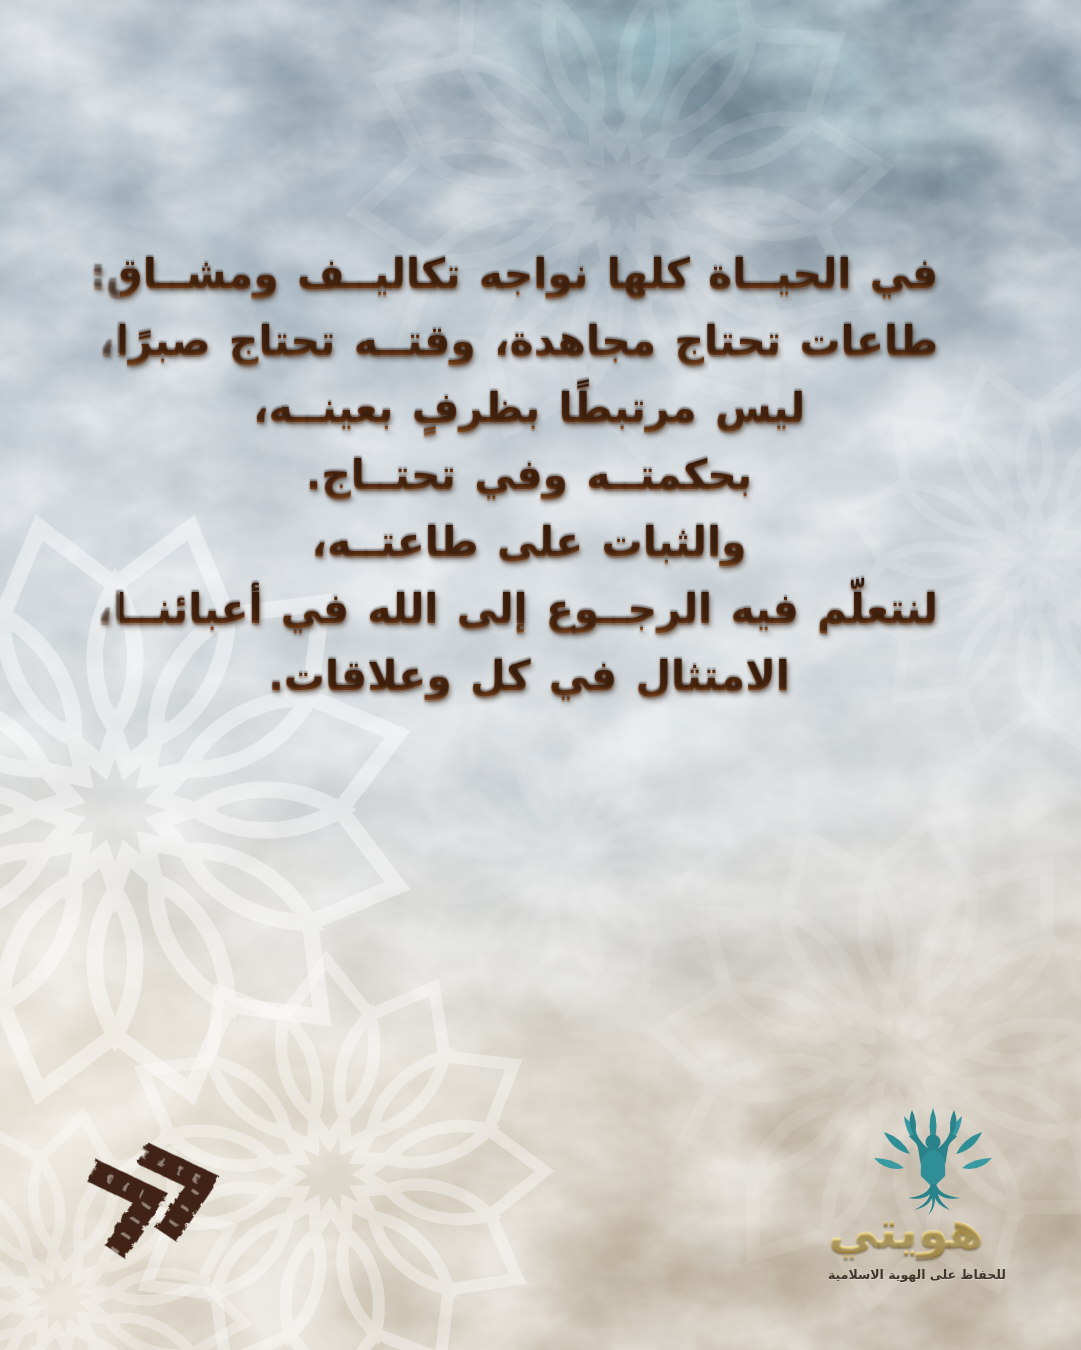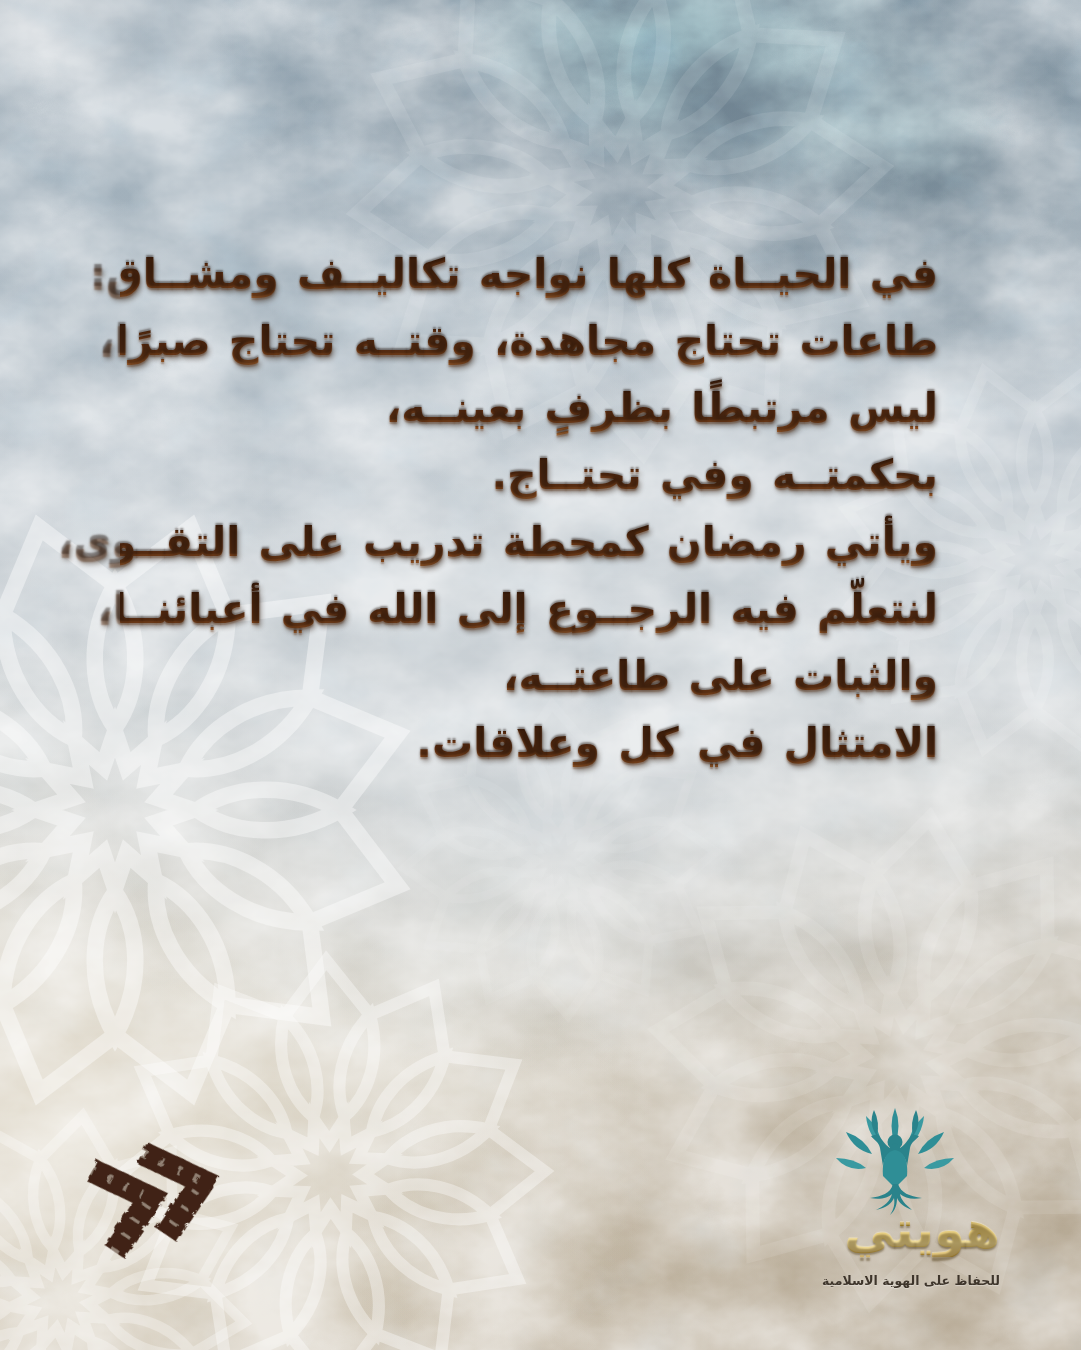--- a/index.html
+++ b/index.html
@@ -15,50 +15,50 @@
       radial-gradient(ellipse 820px 700px at 6% 84%, rgba(226,219,204,.95), rgba(226,219,204,0) 72%),
       radial-gradient(ellipse 900px 760px at 96% 94%, rgba(178,164,142,.9), rgba(178,164,142,0) 76%),
       radial-gradient(ellipse 600px 420px at 70% 99%, rgba(196,185,166,.8), rgba(196,185,166,0) 72%),
       linear-gradient(180deg,#93a5b2 0%,#b9c3cb 34%,#cdd1d2 58%,#d5d0c4 80%,#c4b9a7 100%);
   }
   .layer{position:absolute;inset:0;pointer-events:none;}
   .noise-svg{mix-blend-mode:overlay;}
   .pattern-svg{opacity:.95;}
   .quote{
     position:absolute;top:241px;right:143px;left:120px;
-    direction:rtl;text-align:right;
+    direction:rtl;text-align:center;
     font-size:41px;font-weight:700;line-height:67px;
     word-spacing:4px;white-space:nowrap;
   }
   .ar-line{
     color:#6b3a1e;
     text-shadow:0 -2px 2px rgba(25,12,5,.45), 2px 4px 5px rgba(40,25,12,.42), 0 2px 2px rgba(110,60,25,.5);
   }
   @supports ((-webkit-background-clip:text) or (background-clip:text)){
     .ar-line{
       background:linear-gradient(180deg,#2e180c 0%,#52290f 30%,#7c3f1a 55%,#a65d28 78%,#d09a5c 100%);
       -webkit-background-clip:text;background-clip:text;color:transparent;
     }
   }
-  .brand{position:absolute;left:790px;top:1106px;width:210px;text-align:right;}
+  .brand{position:absolute;left:828px;top:1106px;width:210px;text-align:left;}
   .brand-icon{display:block;margin:0 auto;}
   .wordmark{
     direction:rtl;margin-top:-14px;
     font-size:50px;font-weight:700;line-height:1.05;
     color:#c3992f;
     text-shadow:0 2px 2px rgba(70,50,12,.45), 0 -1px 1px rgba(255,240,190,.5);
   }
   @supports ((-webkit-background-clip:text) or (background-clip:text)){
     .wordmark{
       background:linear-gradient(180deg,#6f5318 0%,#a3801f 28%,#dcba4c 55%,#f4e08c 74%,#c89b35 100%);
       -webkit-background-clip:text;background-clip:text;color:transparent;
     }
   }
   .tagline{
-    direction:rtl;margin-top:16px;
+    direction:rtl;margin-top:10px;
     font-size:12.5px;font-weight:700;color:#3e352b;letter-spacing:0;
     text-shadow:0 1px 1px rgba(255,255,255,.35);
   }
   .next-btn{position:absolute;left:84px;top:1140px;width:150px;height:120px;background:none;border:none;padding:0;cursor:pointer;}
 </style>
 </head>
 <body>
 
 <div class="canvas">
 
@@ -108,23 +108,22 @@
     <use href="#rosette" transform="translate(1035,560) scale(1.0)" opacity="0.12"></use>
     <use href="#rosette" transform="translate(900,1060) scale(1.25) rotate(22)" opacity="0.10"></use>
     <use href="#rosette" transform="translate(560,860) scale(0.8) rotate(-18)" opacity="0.08"></use>
   </svg>
 
   <div class="quote">
     <div class="ar-line">في الحيــاة كلها نواجه تكاليــف ومشــاق:</div>
     <div class="ar-line">طاعات تحتاج مجاهدة، وقتــه تحتاج صبرًا،</div>
     <div class="ar-line">ليس مرتبطًا بظرفٍ بعينــه،</div>
     <div class="ar-line">بحكمتــه وفي تحتــاج.</div>
-    <div class="ar-line">ويأتي رمضان كمحطة تدريب على التقــوى،</div>
+    <div class="ar-line">والثبات على طاعتــه،</div>
     <div class="ar-line">لنتعلّم فيه الرجــوع إلى الله في أعبائنــا،</div>
-    <div class="ar-line">والثبات على طاعتــه،</div>
     <div class="ar-line">الامتثال في كل وعلاقات.</div>
   </div>
 
   <button class="next-btn" aria-label="next">
     <svg width="150" height="120" viewBox="0 0 150 120">
       <defs>
         <filter id="rough" x="-20%" y="-20%" width="140%" height="140%">
           <feTurbulence type="turbulence" baseFrequency="0.09" numOctaves="2" seed="4" result="t"></feTurbulence>
           <feDisplacementMap in="SourceGraphic" in2="t" scale="5"></feDisplacementMap>
         </filter>

